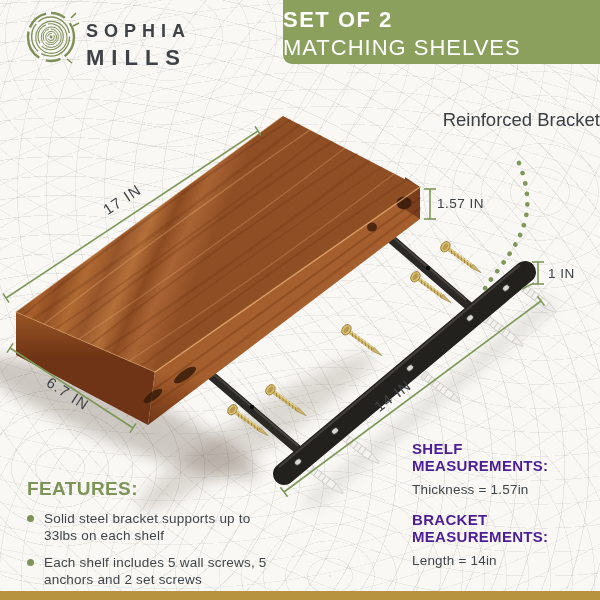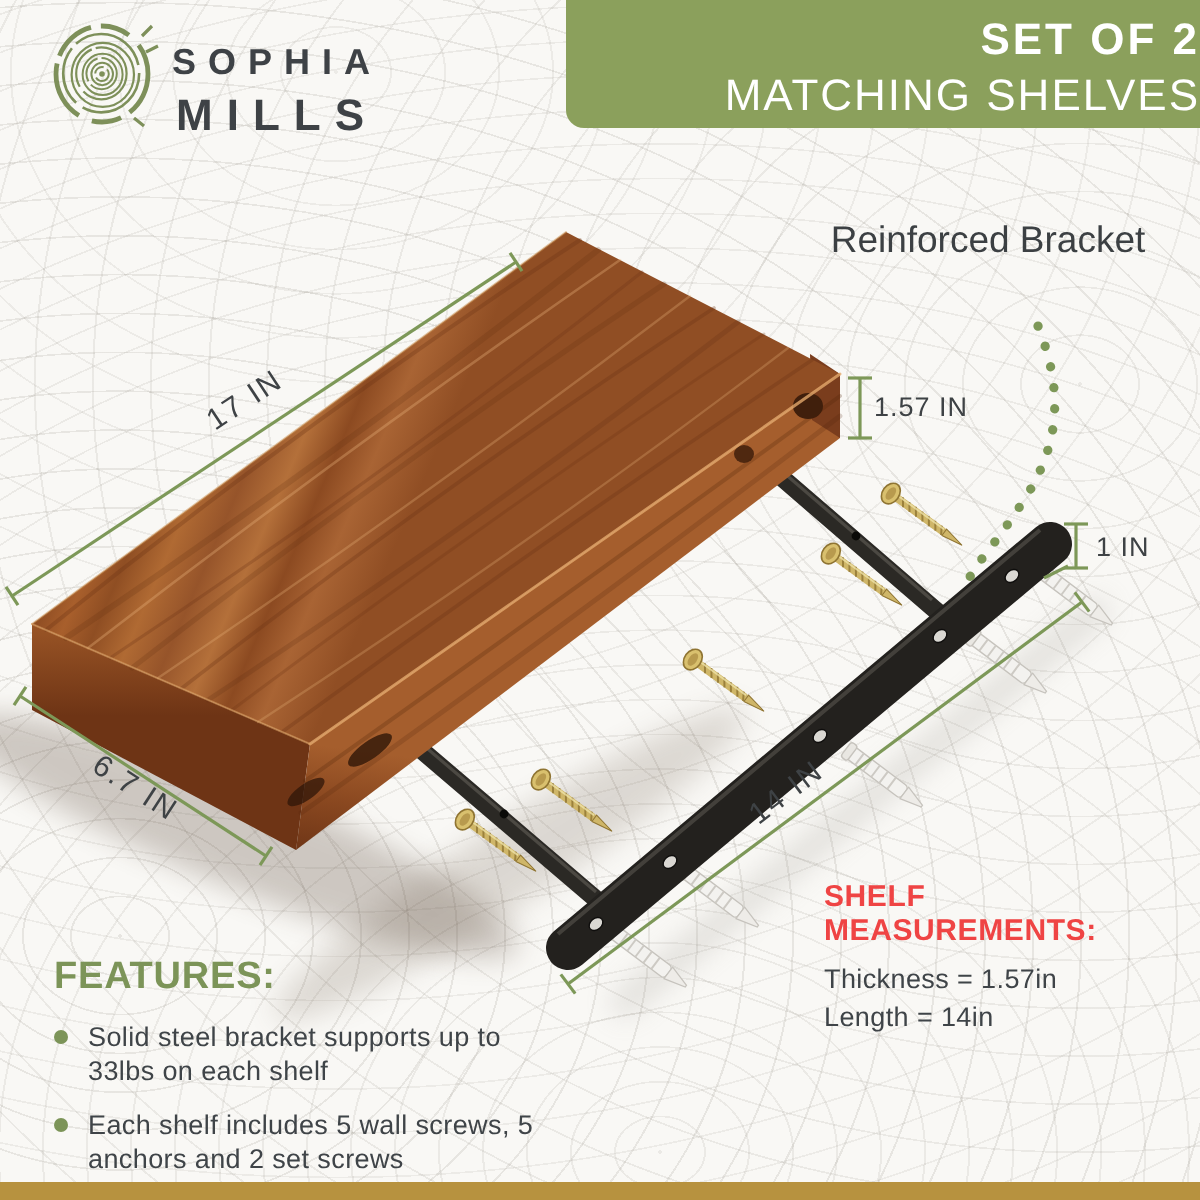--- a/index.html
+++ b/index.html
@@ -6,38 +6,38 @@
   body{width:600px;height:600px;overflow:hidden;background:#f9f8f5;
        font-family:"Liberation Sans", sans-serif;}
   .stage{position:relative;width:600px;height:600px;overflow:hidden;}
   .contours{position:absolute;inset:0;
     background-image:
       repeating-radial-gradient(ellipse 420px 340px at 10% 78%, rgba(150,145,135,.18) 0 1px, transparent 1px 24px),
       repeating-radial-gradient(ellipse 520px 430px at 90% 32%, rgba(150,145,135,.15) 0 1px, transparent 1px 29px),
       repeating-radial-gradient(ellipse 380px 300px at 55% 96%, rgba(150,145,135,.14) 0 1px, transparent 1px 22px),
       repeating-radial-gradient(ellipse 330px 270px at 28% 6%,  rgba(150,145,135,.13) 0 1px, transparent 1px 27px);
   }
-  .brand{position:absolute;left:86px;top:21px;color:#3e4246;text-align:center;}
+  .brand{position:absolute;left:86px;top:21px;color:#3e4246;}
   .brand .l1{font-size:18px;font-weight:600;letter-spacing:6px;}
   .brand .l2{font-size:22px;font-weight:600;letter-spacing:7px;margin-top:3px;}
   .logo{position:absolute;left:22px;top:6px;}
   .banner{position:absolute;left:283px;top:0;width:317px;height:64px;background:#8ba05c;
-          border-bottom-left-radius:9px;color:#fff;text-align:right;}
+          border-bottom-left-radius:9px;color:#fff;text-align:left;}
   .banner .b1{font-size:22px;font-weight:700;letter-spacing:1.5px;margin-top:7px;}
   .banner .b2{font-size:22px;font-weight:400;letter-spacing:1px;margin-top:2px;}
-  .callout{position:absolute;left:388px;top:108px;width:212px;text-align:center;
+  .callout{position:absolute;left:388px;top:108px;width:212px;text-align:right;
            color:#3c4043;font-size:18.5px;line-height:24px;}
   .art{position:absolute;left:0;top:0;width:600px;height:600px;}
   .features{position:absolute;left:27px;top:478px;width:260px;}
   .features h3{margin:0 0 10px 0;font-size:19px;letter-spacing:.4px;color:#7c9458;}
   .fitem{display:flex;gap:10px;margin-bottom:10px;}
   .fdot{width:7px;height:7px;border-radius:50%;background:#7c9458;flex:0 0 auto;margin-top:5px;}
   .ftext{font-size:13.5px;line-height:17px;color:#3f4448;width:238px;letter-spacing:.2px;}
   .specs{position:absolute;left:412px;top:440px;width:185px;}
-  .specs h3{margin:0 0 7px 0;font-size:15px;letter-spacing:.3px;color:#ef4444;}
+  .specs h3{margin:0 0 7px 0;font-size:15px;letter-spacing:.3px;color:#4c1d95;}
   .specs h3.second{margin-top:11px;}
   .srow{font-size:13.5px;color:#3f4448;line-height:18.5px;letter-spacing:.2px;}
   .goldbar{position:absolute;left:0;top:591px;width:600px;height:9px;background:#b7923f;}
 </style>
 </head>
 <body>
 
 <div class="stage">
   <div class="contours"></div>
 
@@ -227,18 +227,19 @@
     </div>
     <div class="fitem">
       <span class="fdot"></span>
       <span class="ftext">Each shelf includes 5 wall screws, 5 anchors and 2 set screws</span>
     </div>
   </div>
 
   <div class="specs">
     <h3>SHELF MEASUREMENTS:</h3>
     <div class="srow">Thickness = 1.57in</div>
+    <h3 class="second">BRACKET MEASUREMENTS:</h3>
     <div class="srow">Length = 14in</div>
 
   </div>
 
   <div class="goldbar"></div>
 </div>
 
 </body></html>

